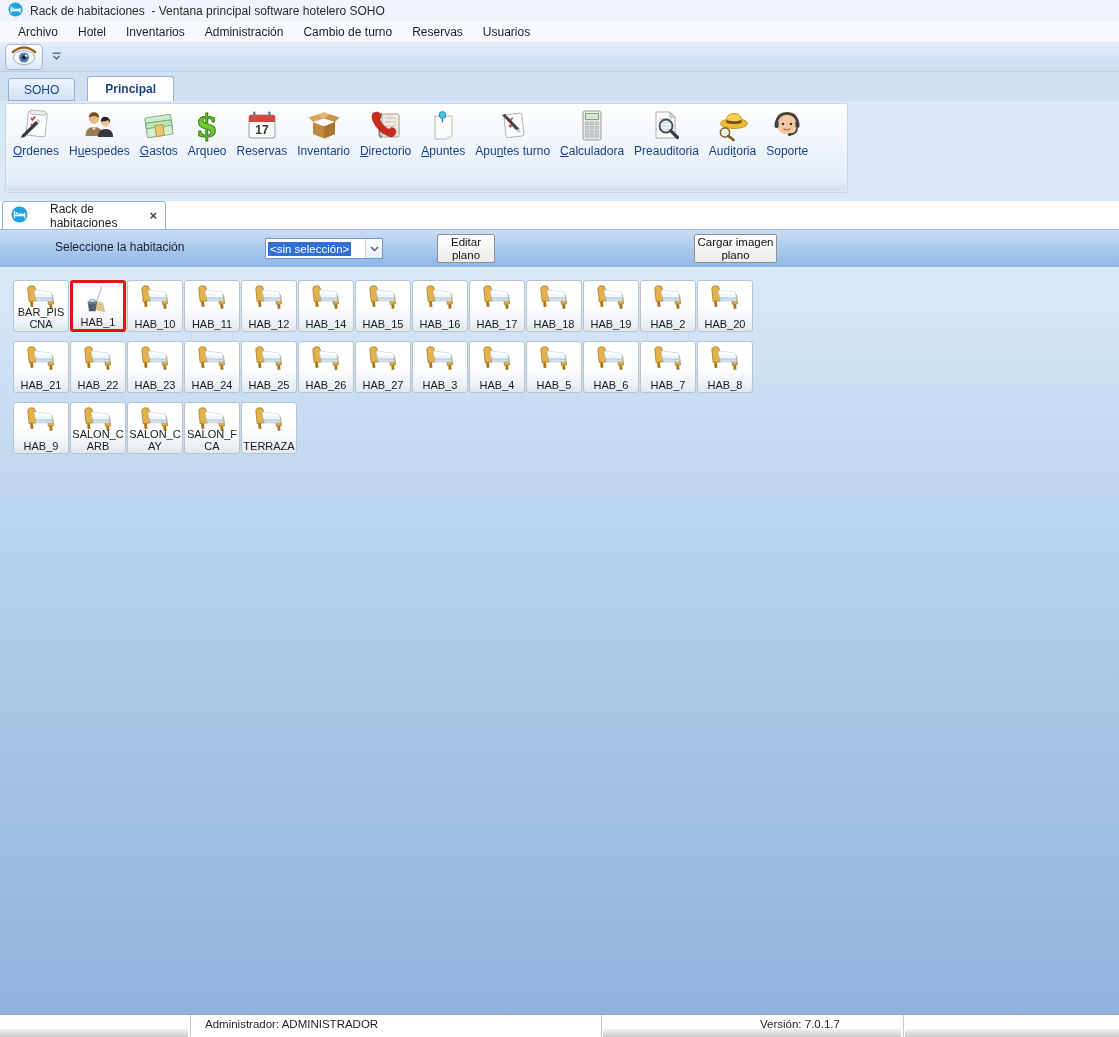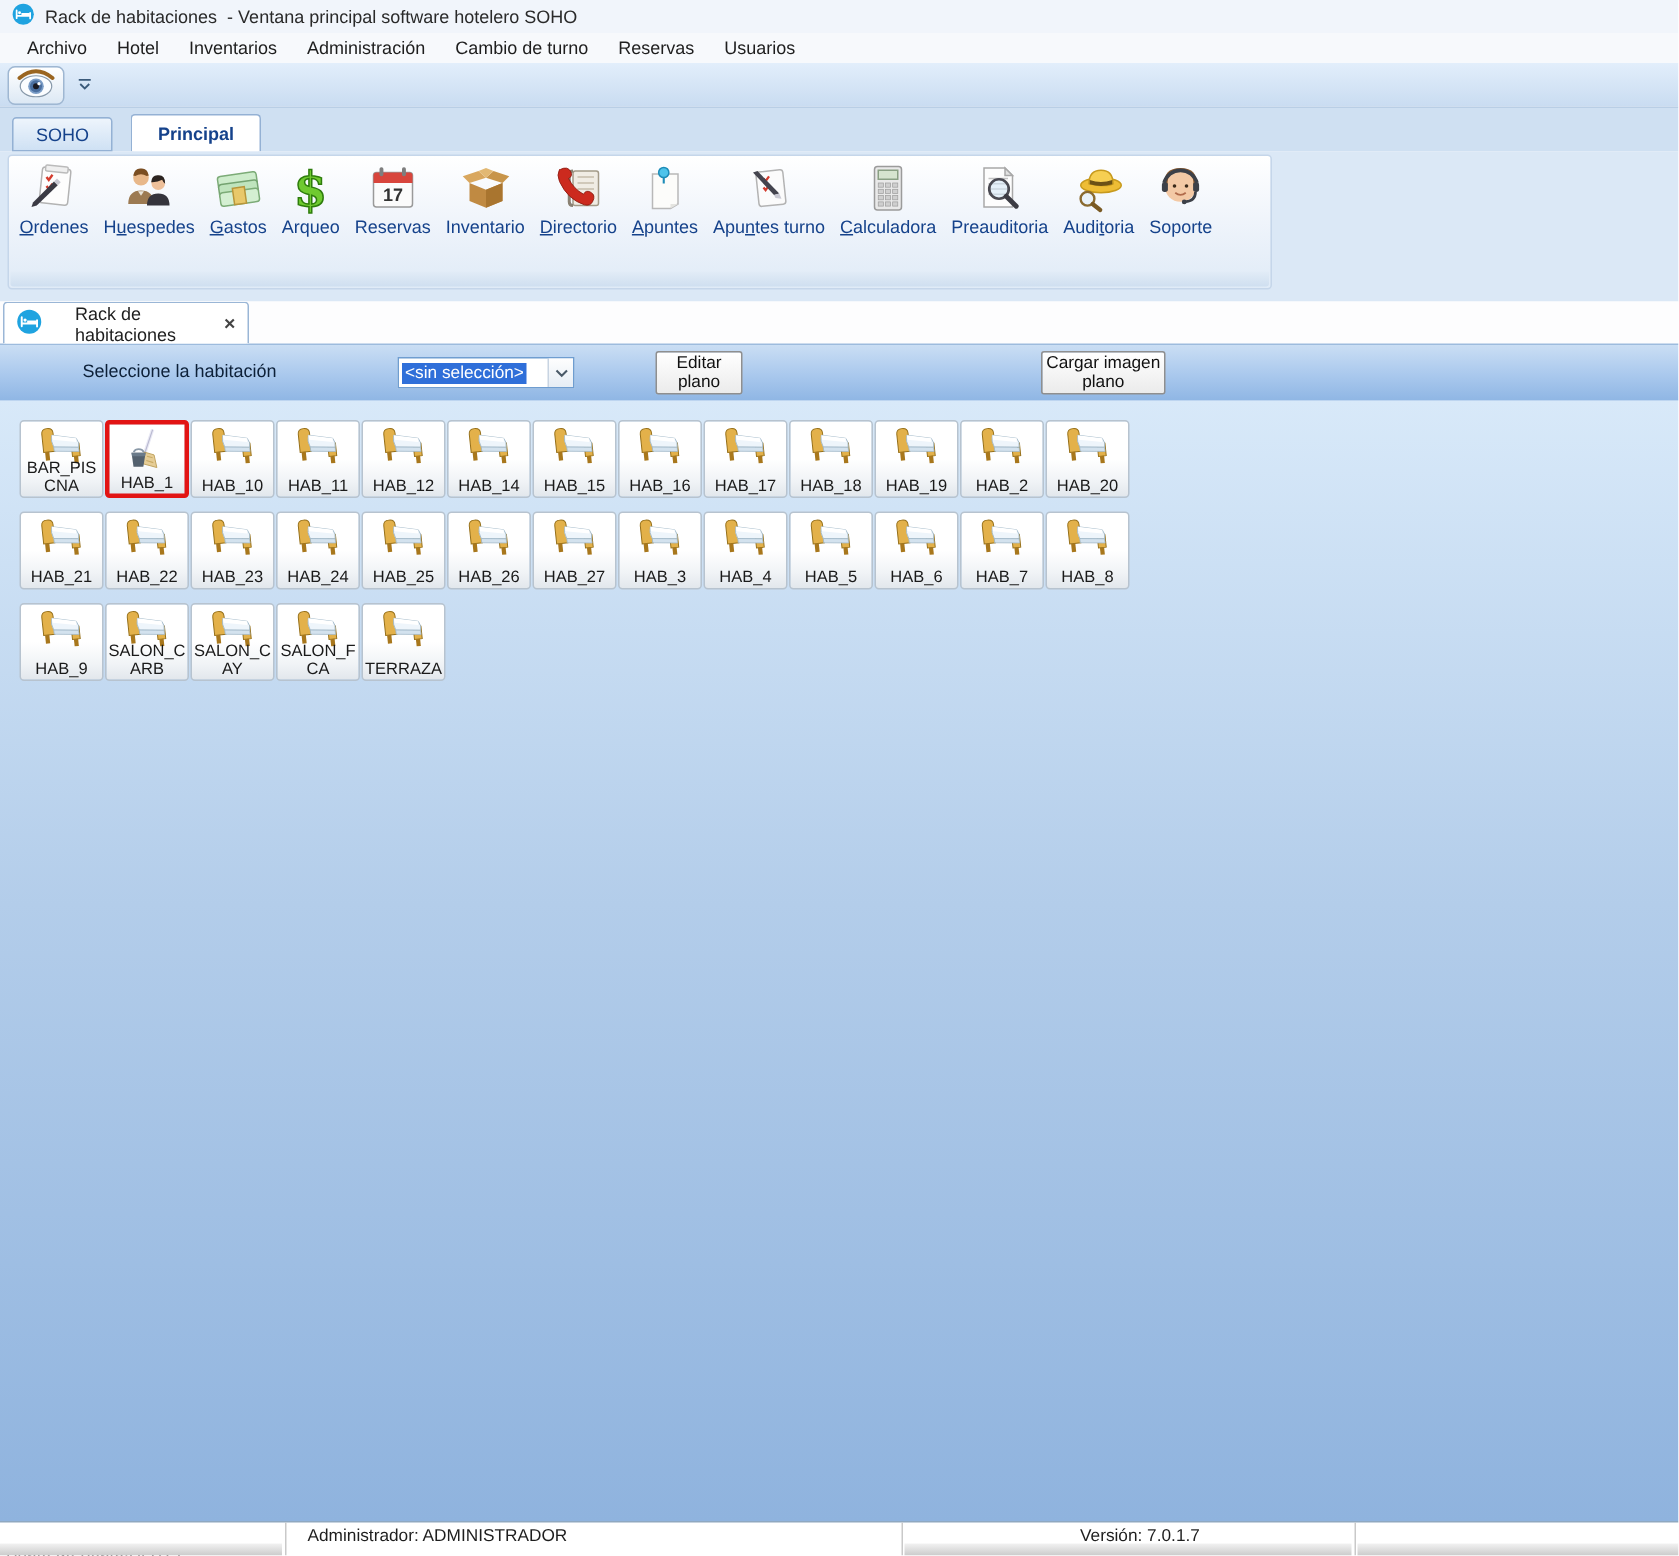--- a/index.html
+++ b/index.html
@@ -60,21 +60,21 @@
   .room-btn { width:56px; height:52px; margin-right:1px; border:1px solid #b7c3cf; border-radius:3px; background:linear-gradient(#ffffff 50%,#f0f3f6 80%,#e2e7ec); position:relative; font-size:11px; color:#1a1a1a; cursor:default; }
   .room-btn.selected { border:3px solid #e21414; }
   .bicon { position:absolute; top:2px; left:50%; transform:translateX(-50%); }
   .blabel { position:absolute; bottom:1px; left:1px; right:1px; text-align:center; line-height:12px; word-break:break-all; }
 
   
   .statusbar { height:23px; background:#fff; border-top:1px solid #8fa8c0; position:relative; font-size:11.5px; flex:0 0 auto; }
   .sb-text { position:absolute; top:3px; }
   .sb-pos { left:4px;margin-top:15px; }
   .sb-admin { left:205px; }
-  .sb-version { left:720px; }
+  .sb-version { left:760px; }
   .sb-div { position:absolute; top:0; bottom:0; width:1px; background:#c9c9c9; }
   .sb-seg { position:absolute; bottom:0; height:8px; background:linear-gradient(#f2f2f2,#cbcbcb); }
 </style>
 </head>
 <body>
 
 <div class="window">
 
   <div class="titlebar">
     <span><svg width="15" height="15" viewBox="0 0 17 17">

